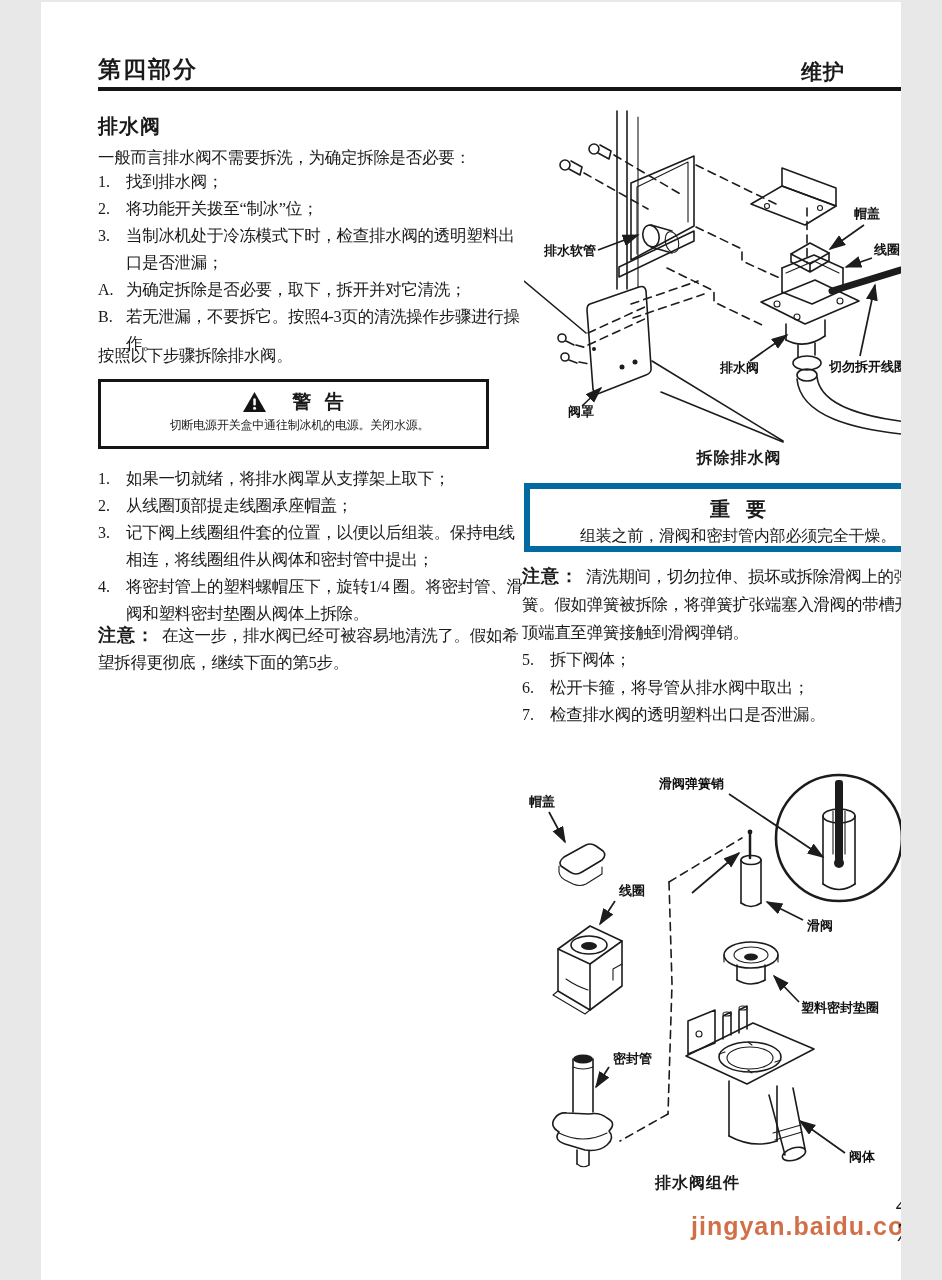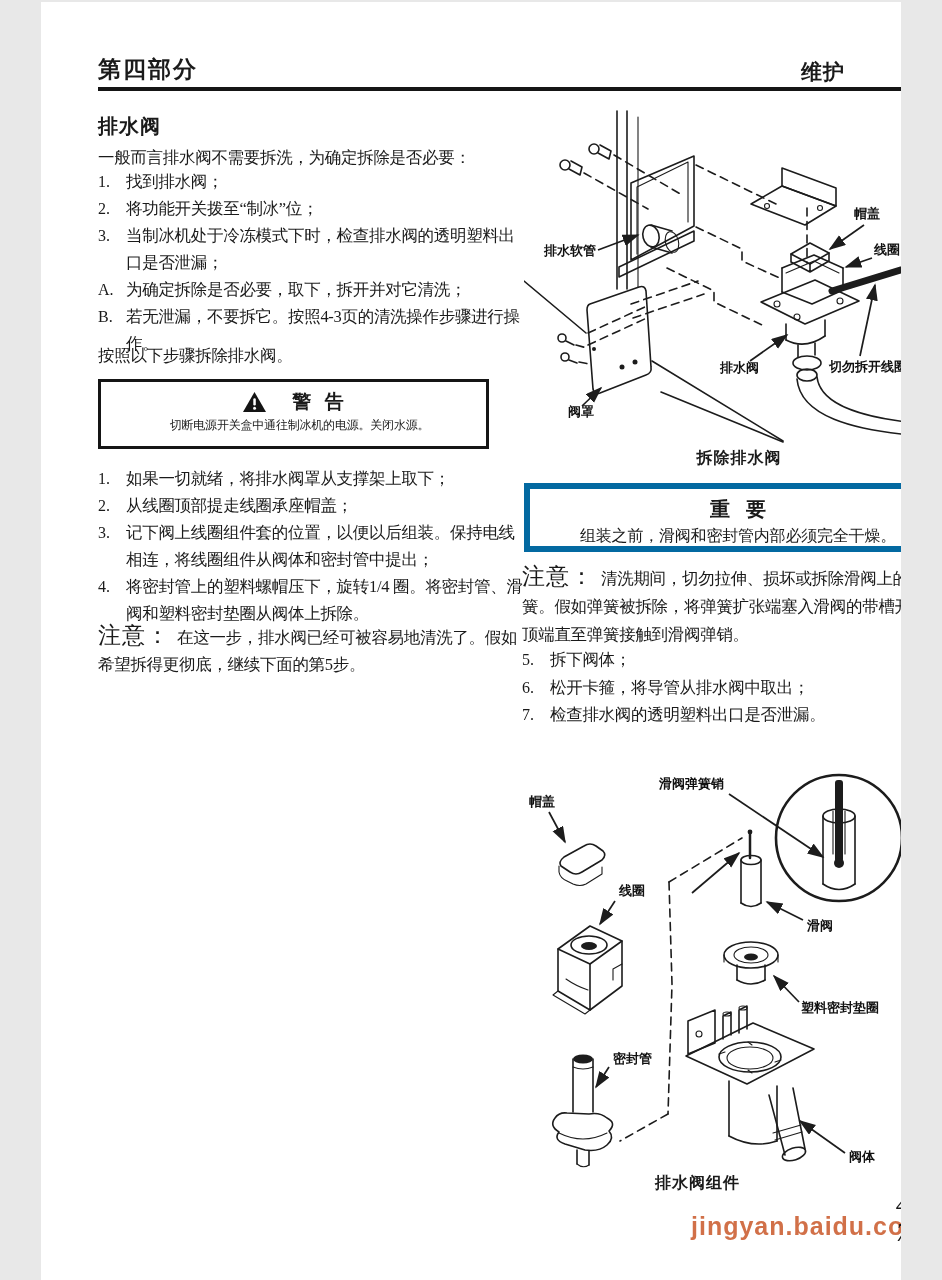--- a/index.html
+++ b/index.html
@@ -58,21 +58,21 @@
   .impbox .ititle {
     margin-top:7px;
     font-family:"Liberation Sans","DejaVu Sans",sans-serif;
     font-size:20px; font-weight:bold; letter-spacing:0.8em; text-indent:0.8em;
   }
   .impbox .ibody { font-size:16px; letter-spacing:-0.2px; margin-top:3px; }
 
   .note { position:absolute; }
   .note .nlabel {
     font-family:"Liberation Sans","DejaVu Sans",sans-serif;
-    font-weight:normal; font-size:23px; margin-right:7px; letter-spacing:1px;
+    font-weight:bold; font-size:18px; margin-right:7px; letter-spacing:1px;
   }
   #note1 { left:57px; top:620px; width:424px; }
   #note2 { left:481px; top:560px; width:412px; line-height:28px; }
 
   .fig { position:absolute; }
   #fig1 { left:483px; top:103px; }
   #fig2 { left:460px; top:752px; }
   .fig-caption {
     position:absolute;
     font-family:"Liberation Sans","DejaVu Sans",sans-serif;

